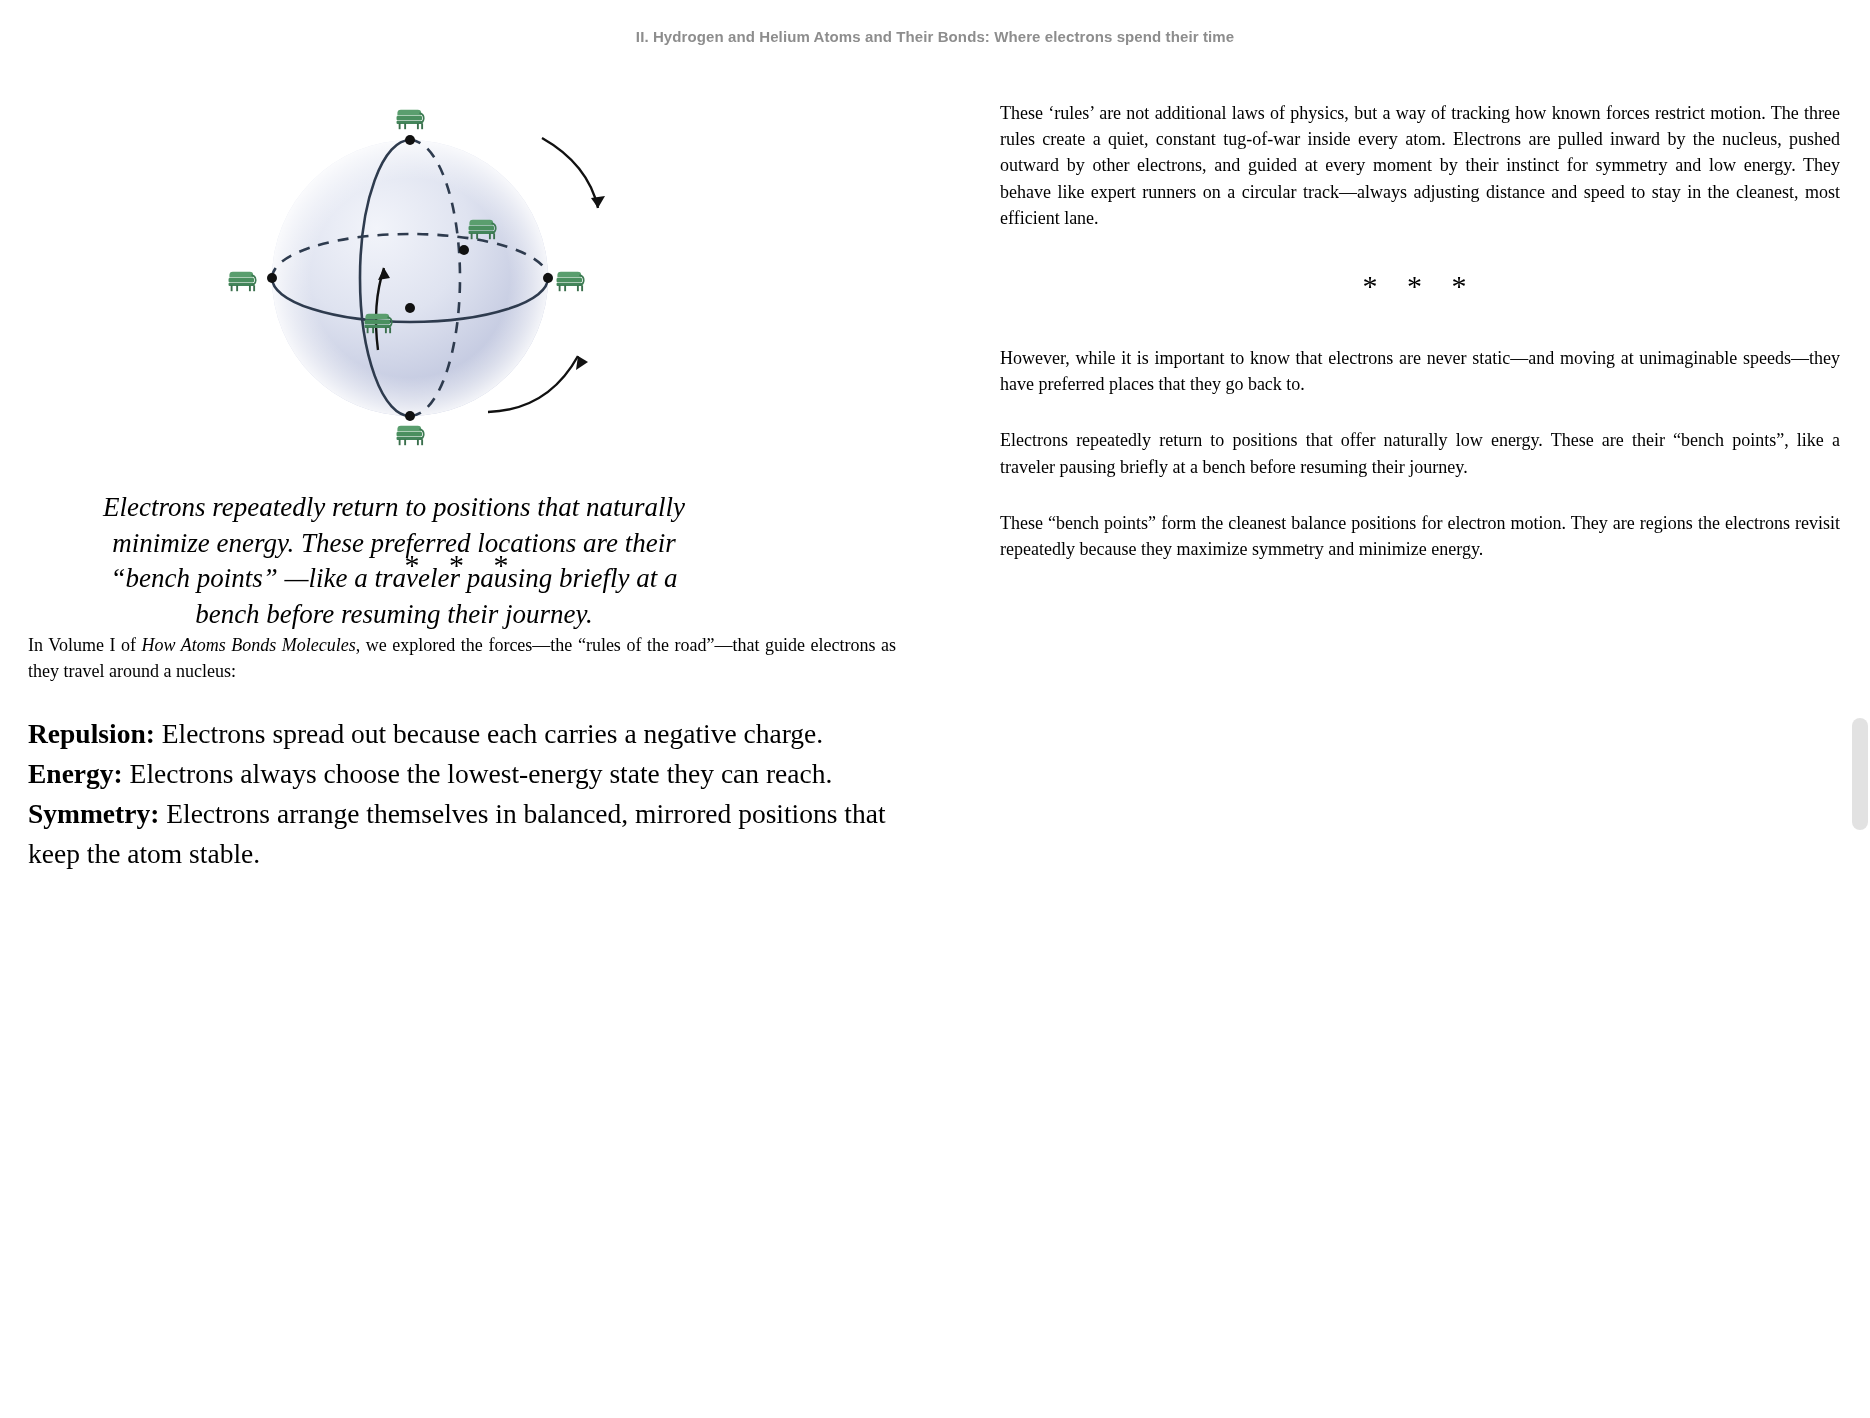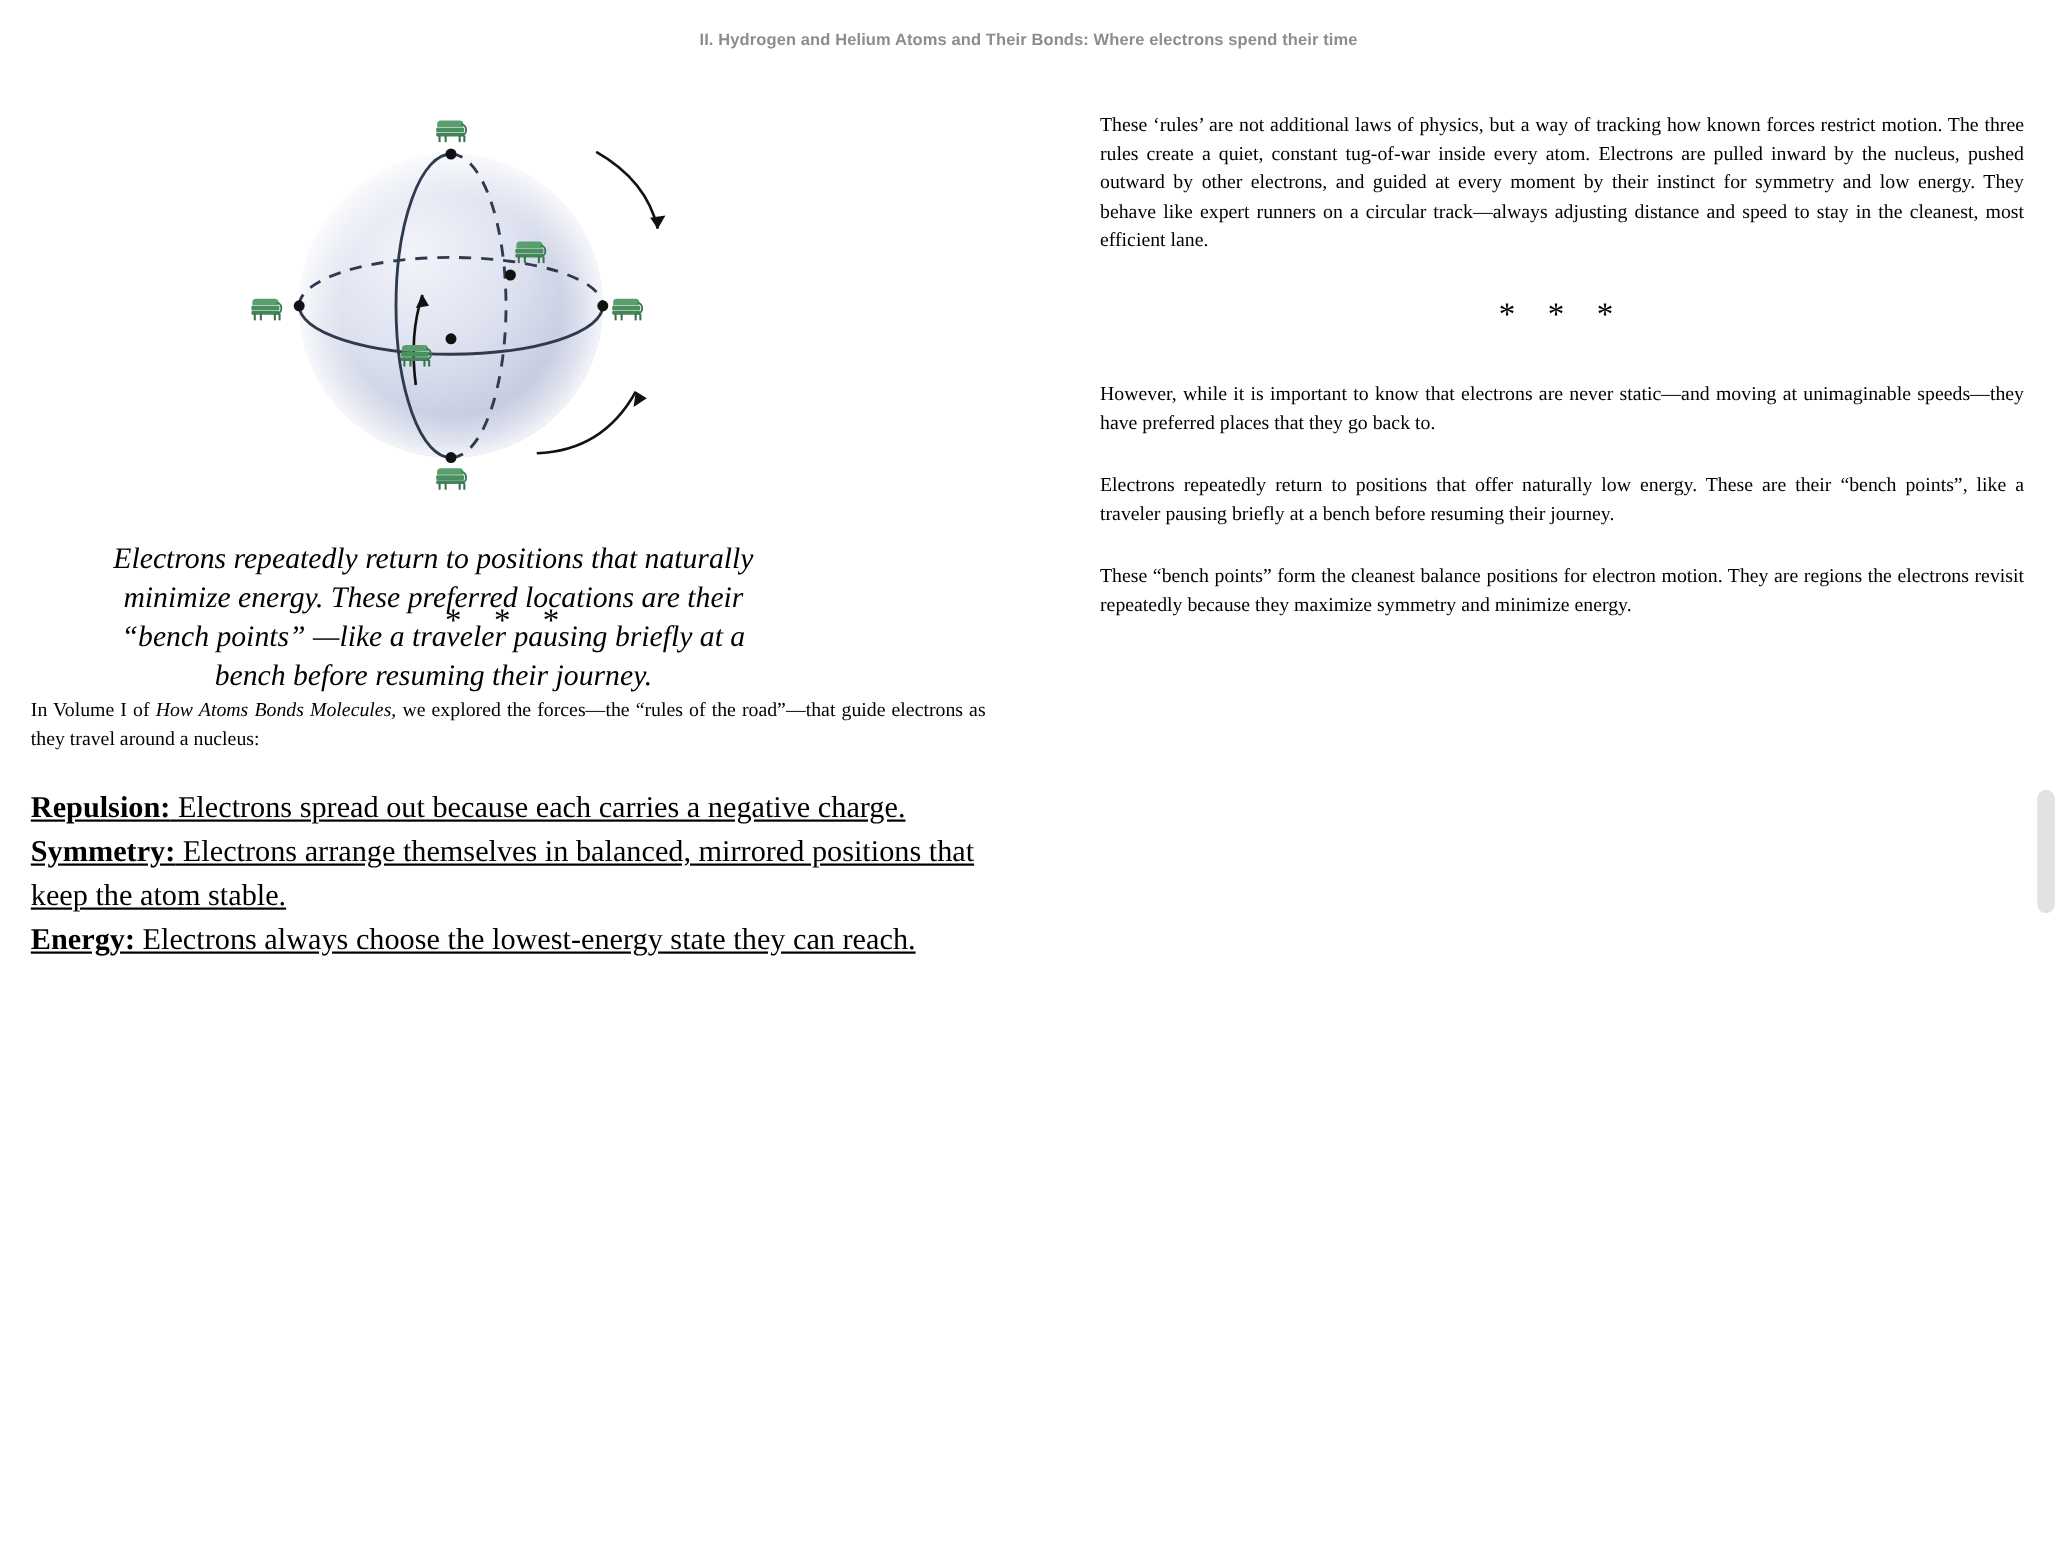--- a/index.html
+++ b/index.html
@@ -82,21 +82,20 @@
     text-align: justify;
     -webkit-hyphens: none;
     hyphens: none;
   }
   p.body.last { margin-bottom: 0; font-family: Liberation Serif, serif; }
   p.rules {
     margin: 0;
     font-size: 27.5px;
     line-height: 1.455;
     text-align: left;
-    text-decoration: underline;
   }
   p.rules + p.rules { margin-top: 0; }
   .lead { font-weight: bold; }
   .ital { font-style: italic; }
 
   
   .scrollbar-thumb {
     position: absolute;
     right: 2px;
     top: 718px;
@@ -177,23 +176,23 @@
 
       <div class="fig-caption">Electrons repeatedly return to positions that naturally minimize energy. These preferred locations are their “bench points” —like a traveler pausing briefly at a bench before resuming their journey.</div>
     </div>
 
     <div class="sep sep-left">* * *</div>
 
     <p class="body"><span>In Volume I of </span><span class="ital">How Atoms Bonds Molecules</span><span>, we explored the forces—the “rules of the road”—that guide electrons as they travel around a nucleus:</span></p>
 
     <p class="rules"><span class="lead">Repulsion:</span><span> Electrons spread out because each carries a negative charge.</span></p>
 
+    <p class="rules"><span class="lead">Energy:</span><span> Electrons always choose the lowest-energy state they can reach.</span></p>
+
     <p class="rules"><span class="lead">Symmetry:</span><span> Electrons arrange themselves in balanced, mirrored positions that keep the atom stable.</span></p>
-
-    <p class="rules"><span class="lead">Energy:</span><span> Electrons always choose the lowest-energy state they can reach.</span></p>
   </div>
 
   <div class="col col-right">
 
     <p class="body">These ‘rules’ are not additional laws of physics, but a way of tracking how known forces restrict motion. The three rules create a quiet, constant tug-of-war inside every atom. Electrons are pulled inward by the nucleus, pushed outward by other electrons, and guided at every moment by their instinct for symmetry and low energy. They behave like expert runners on a circular track—always adjusting distance and speed to stay in the cleanest, most efficient lane.</p>
 
     <div class="sep sep-right">* * *</div>
 
     <p class="body">However, while it is important to know that electrons are never static—and moving at unimaginable speeds—they have preferred places that they go back to.</p>
 

